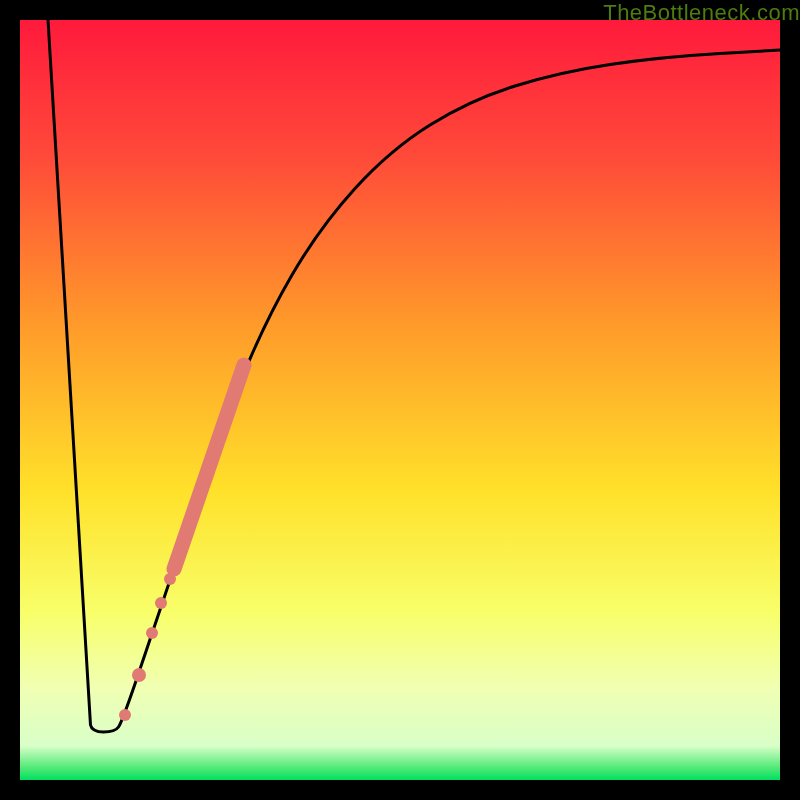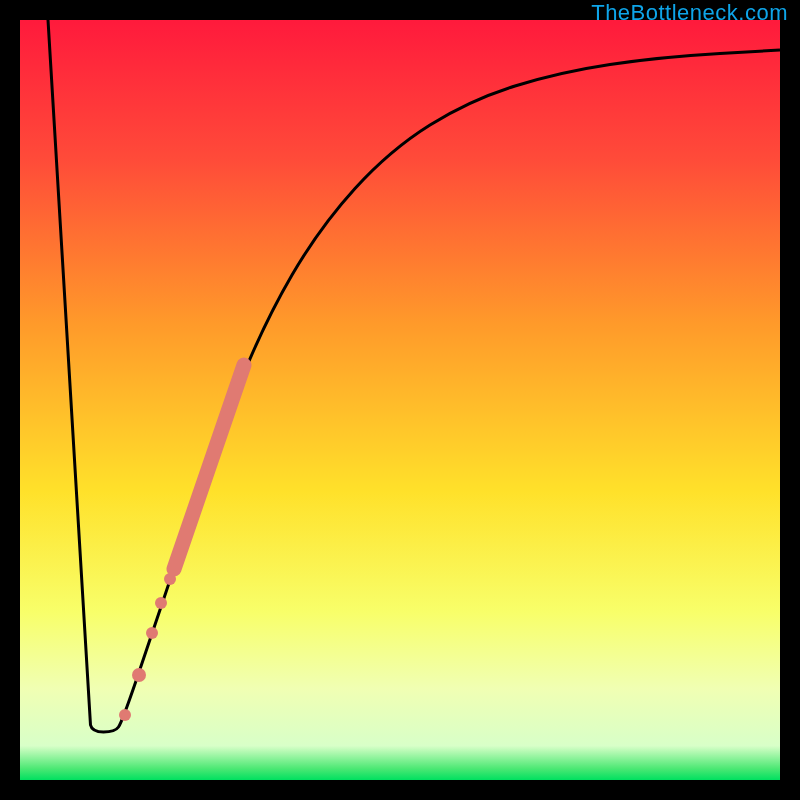--- a/index.html
+++ b/index.html
@@ -19,22 +19,22 @@
   .plot-area {
     position: absolute;
     left: 20px;
     top: 20px;
     width: 760px;
     height: 760px;
   }
   .watermark {
     position: absolute;
     top: 0px;
-    right: 12px;
-    color: #0ea5e9;
+    right: 0;
+    color: #4d7c0f;
     font-size: 22px;
     font-weight: 500;
     letter-spacing: 0.5px;
     user-select: none;
   }
 </style>
 </head>
 <body>
 
 <div class="frame">

